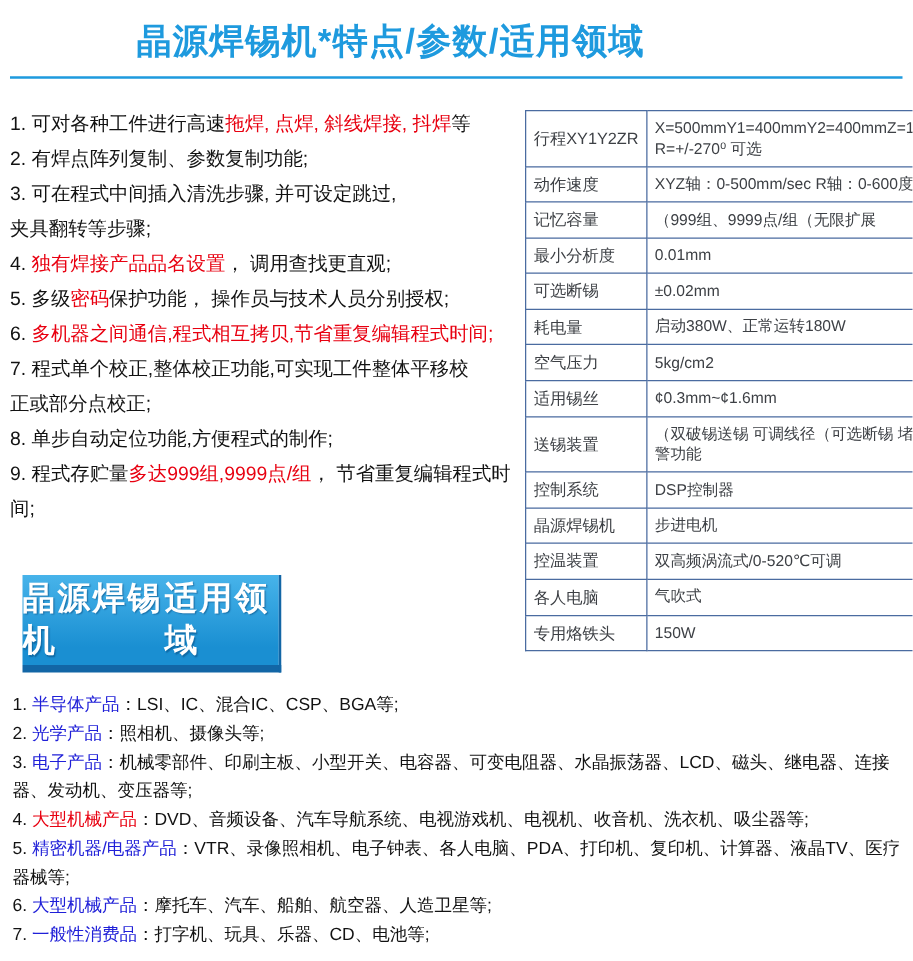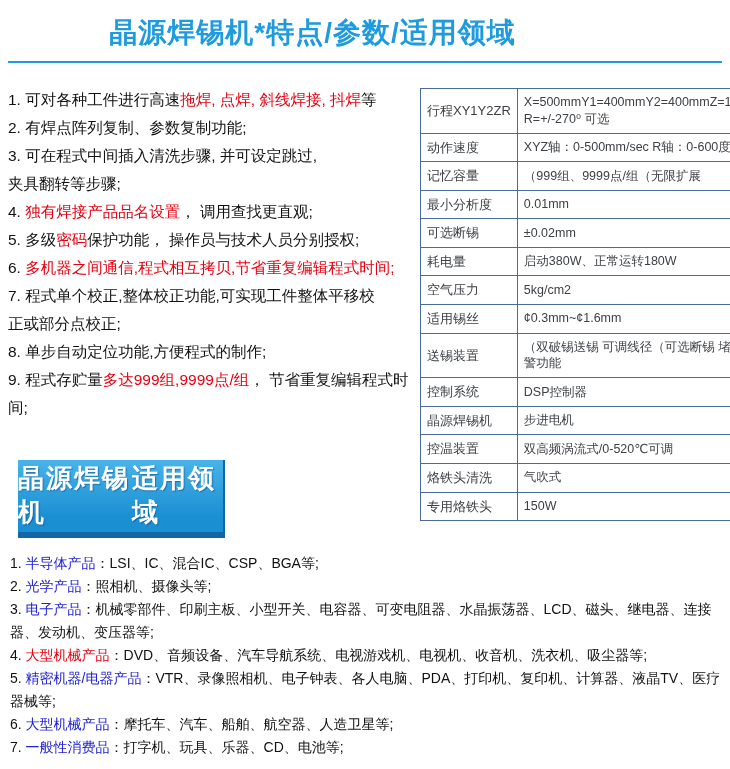--- a/index.html
+++ b/index.html
@@ -133,21 +133,21 @@
       </tr>
       <tr>
         <td class="lbl">晶源焊锡机</td>
         <td class="val">步进电机</td>
       </tr>
       <tr>
         <td class="lbl">控温装置</td>
         <td class="val">双高频涡流式/0-520℃可调</td>
       </tr>
       <tr>
-        <td class="lbl">烙铁头清洗</td>
+        <td class="lbl">各人电脑</td>
         <td class="val">气吹式</td>
       </tr>
       <tr>
         <td class="lbl">专用烙铁头</td>
         <td class="val">150W</td>
       </tr>
     </tbody>
 </table>
 
 <div class="badge">

